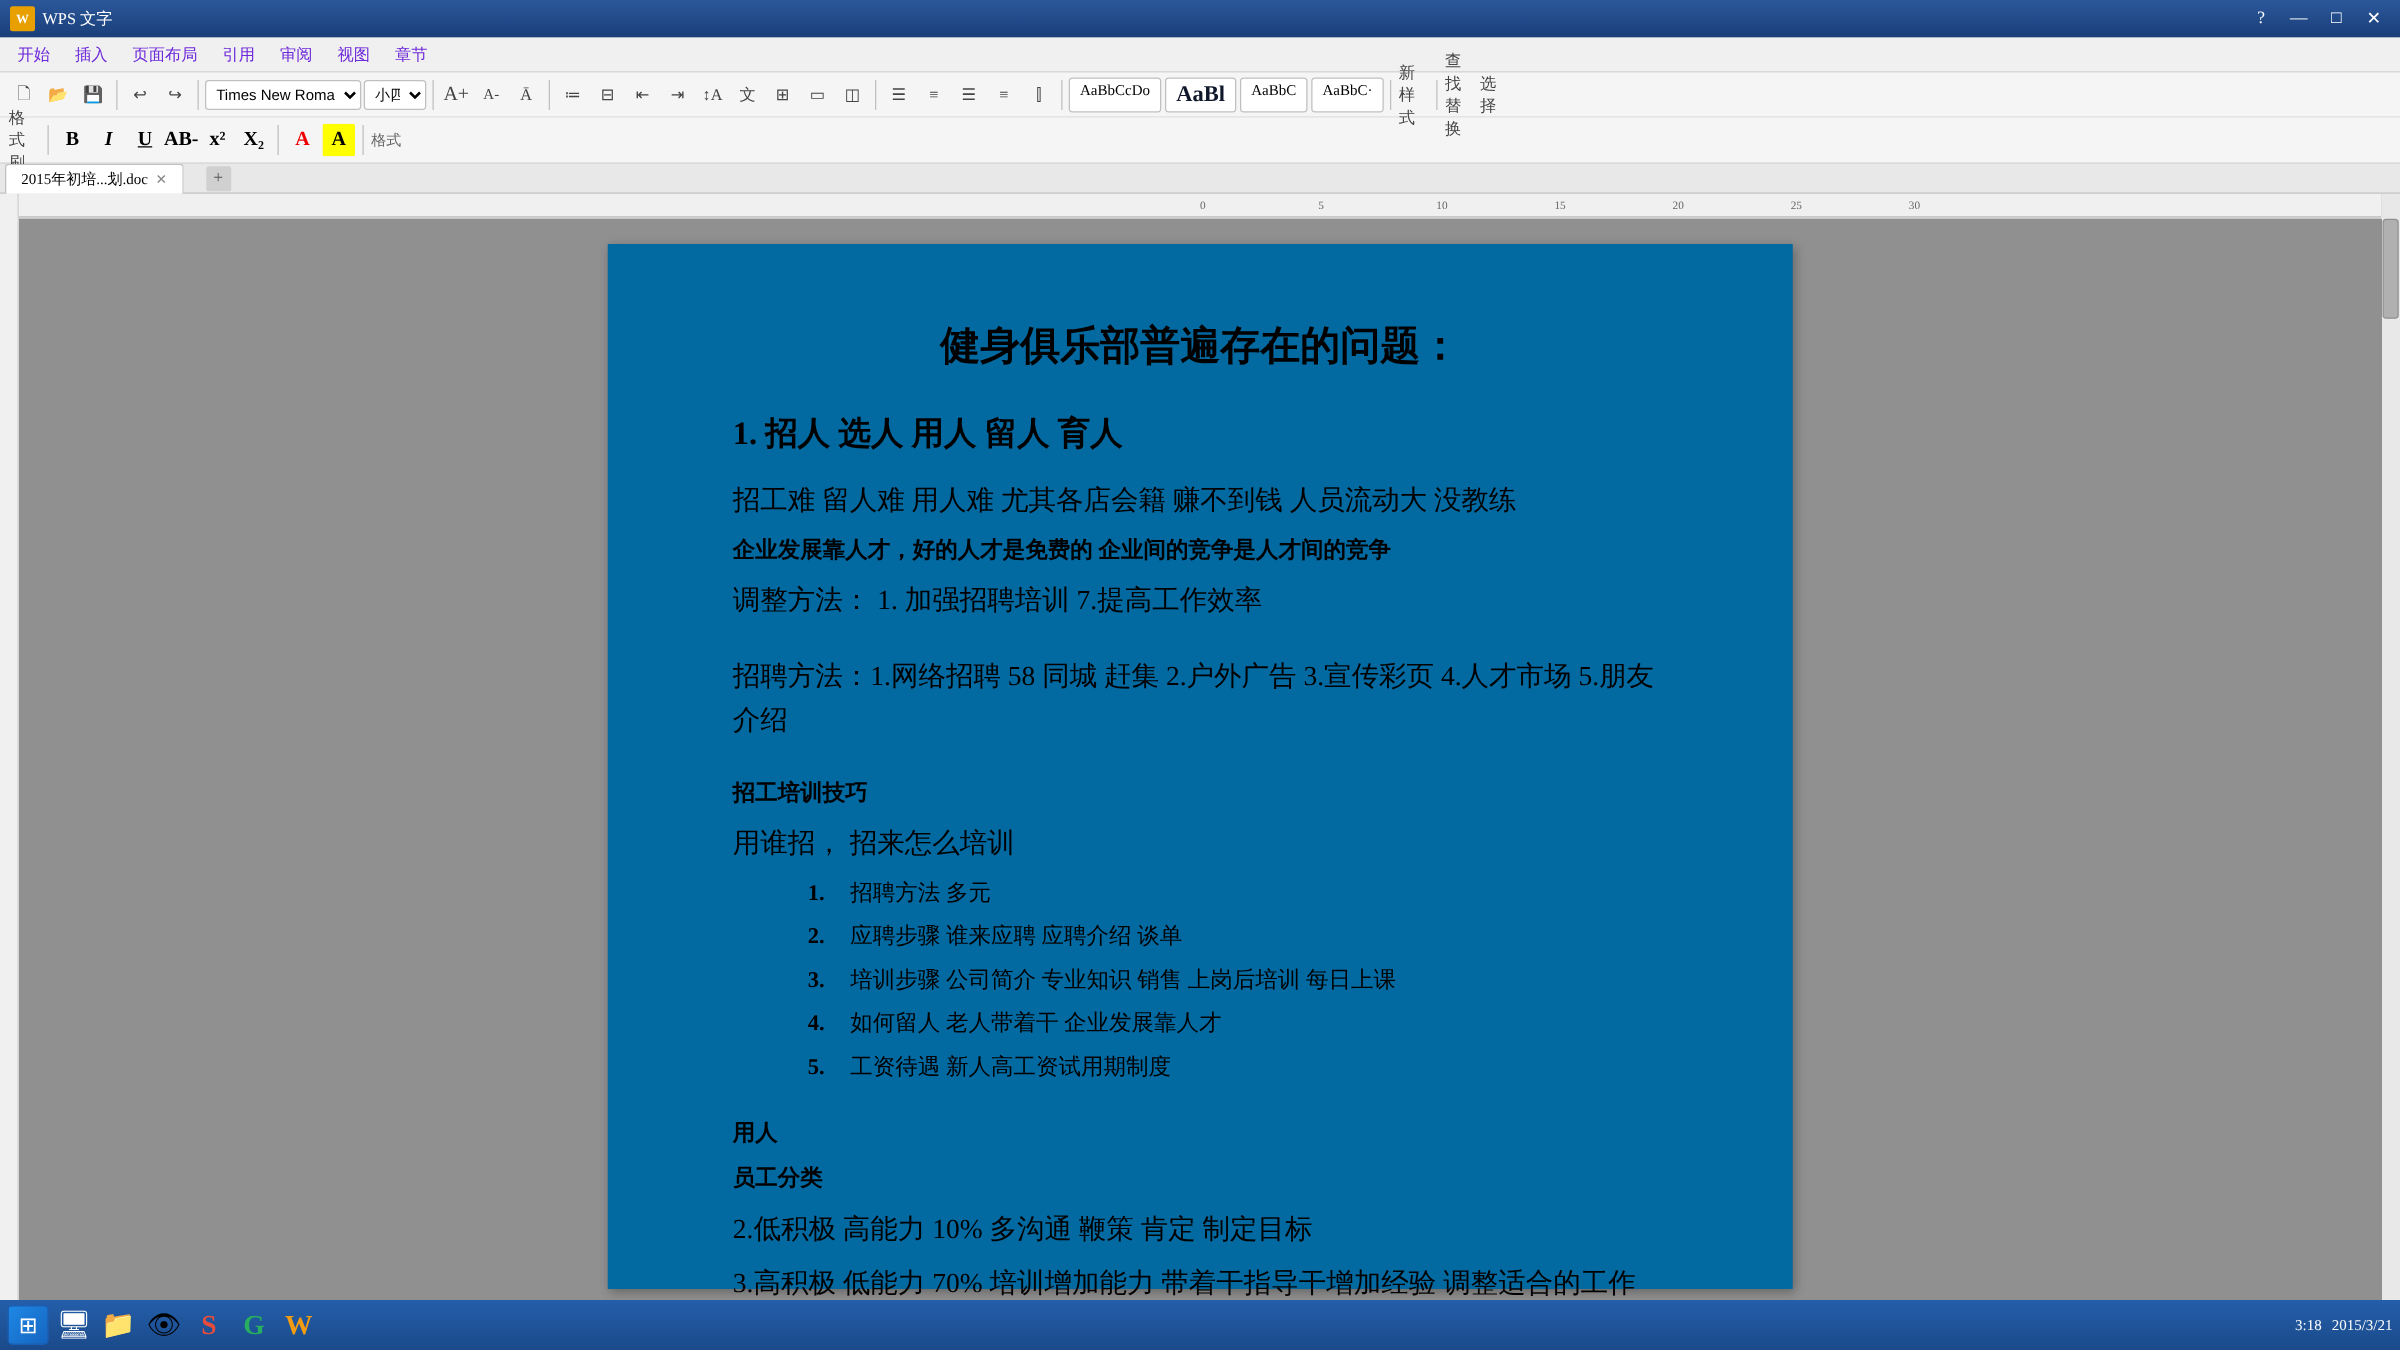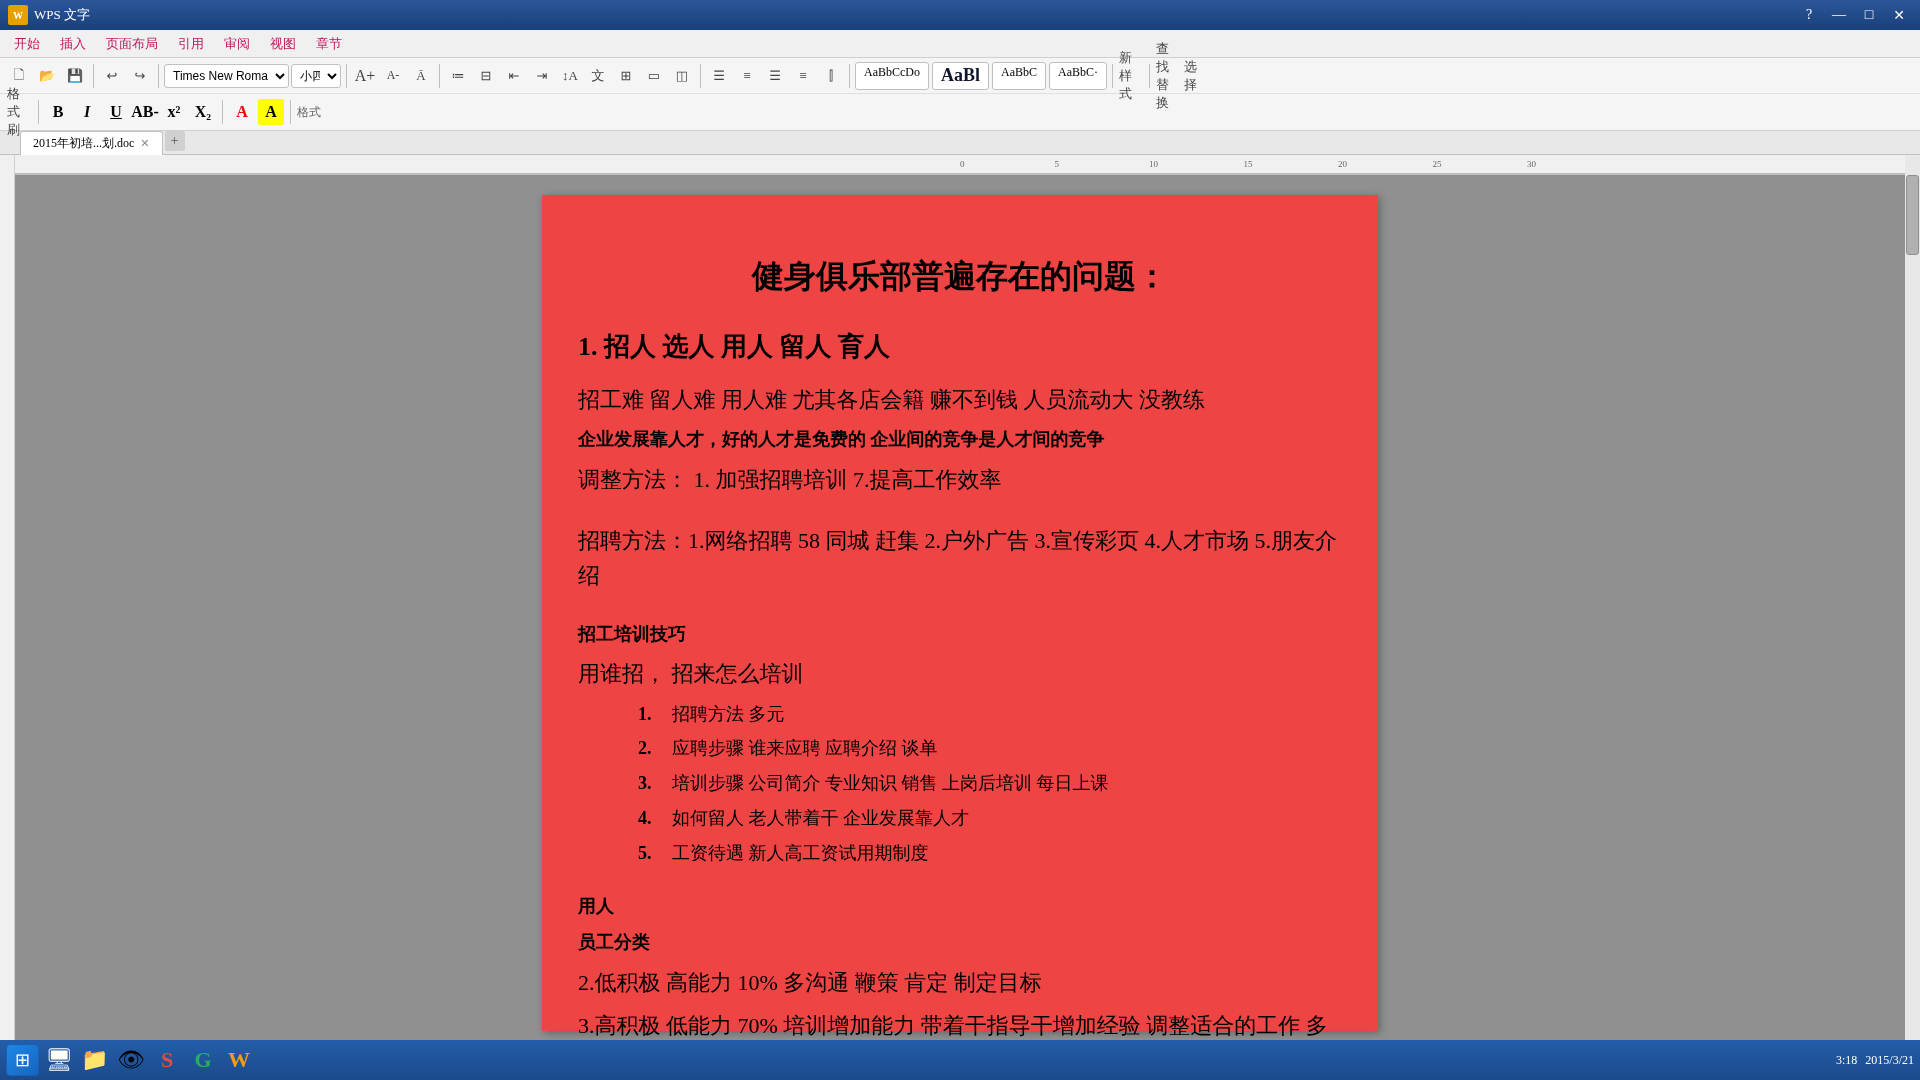--- a/index.html
+++ b/index.html
@@ -27,21 +27,21 @@
       background: #f0f0f0;
       display: flex;
       align-items: center;
       padding: 0 4px;
       border-bottom: 1px solid #d0d0d0;
     }
     .menu-item {
       padding: 3px 10px;
       font-size: 13px;
       cursor: pointer;
-      color: #be185d;
+      color: #6d28d9;
       border-radius: 3px;
     }
 
     
     #toolbar-area {
       background: #f5f5f5;
       border-bottom: 1px solid #d0d0d0;
     }
     #toolbar1 {
       height: 36px;
@@ -107,24 +107,24 @@
       font-size: 12px;
       background: white;
       white-space: nowrap;
     }
 
     
     #doc-tabs {
       height: 24px;
       background: #e8e8e8;
       display: flex;
-      align-items: flex-start;
-      padding: 0 20px;
+      align-items: center;
+      padding: 0 4px;
       border-bottom: 1px solid #c0c0c0;
-      gap: 2px;
+      gap: 18px;
     }
     .doc-tab {
       padding: 3px 12px;
       font-size: 12px;
       background: white;
       border: 1px solid #c0c0c0;
       border-bottom: none;
       border-radius: 3px 3px 0 0;
       cursor: pointer;
       display: flex;
@@ -158,24 +158,24 @@
     
     #doc-area {
       flex: 1;
       background: #909090;
       overflow-y: auto;
       padding: 20px;
       display: flex;
       justify-content: center;
     }
     #doc-page {
-      width: 836px;
+      width: 948px;
       min-height: 800px;
-      background: #ef4444;
-      padding: 60px 36px;
+      background: #0369a1;
+      padding: 60px 100px;
       box-shadow: 2px 2px 8px rgba(0,0,0,0.3);
       position: relative;
     }
 
     
     .doc-title {
       text-align: center;
       font-size: 32px;
       font-weight: bold;
       margin-bottom: 30px;

